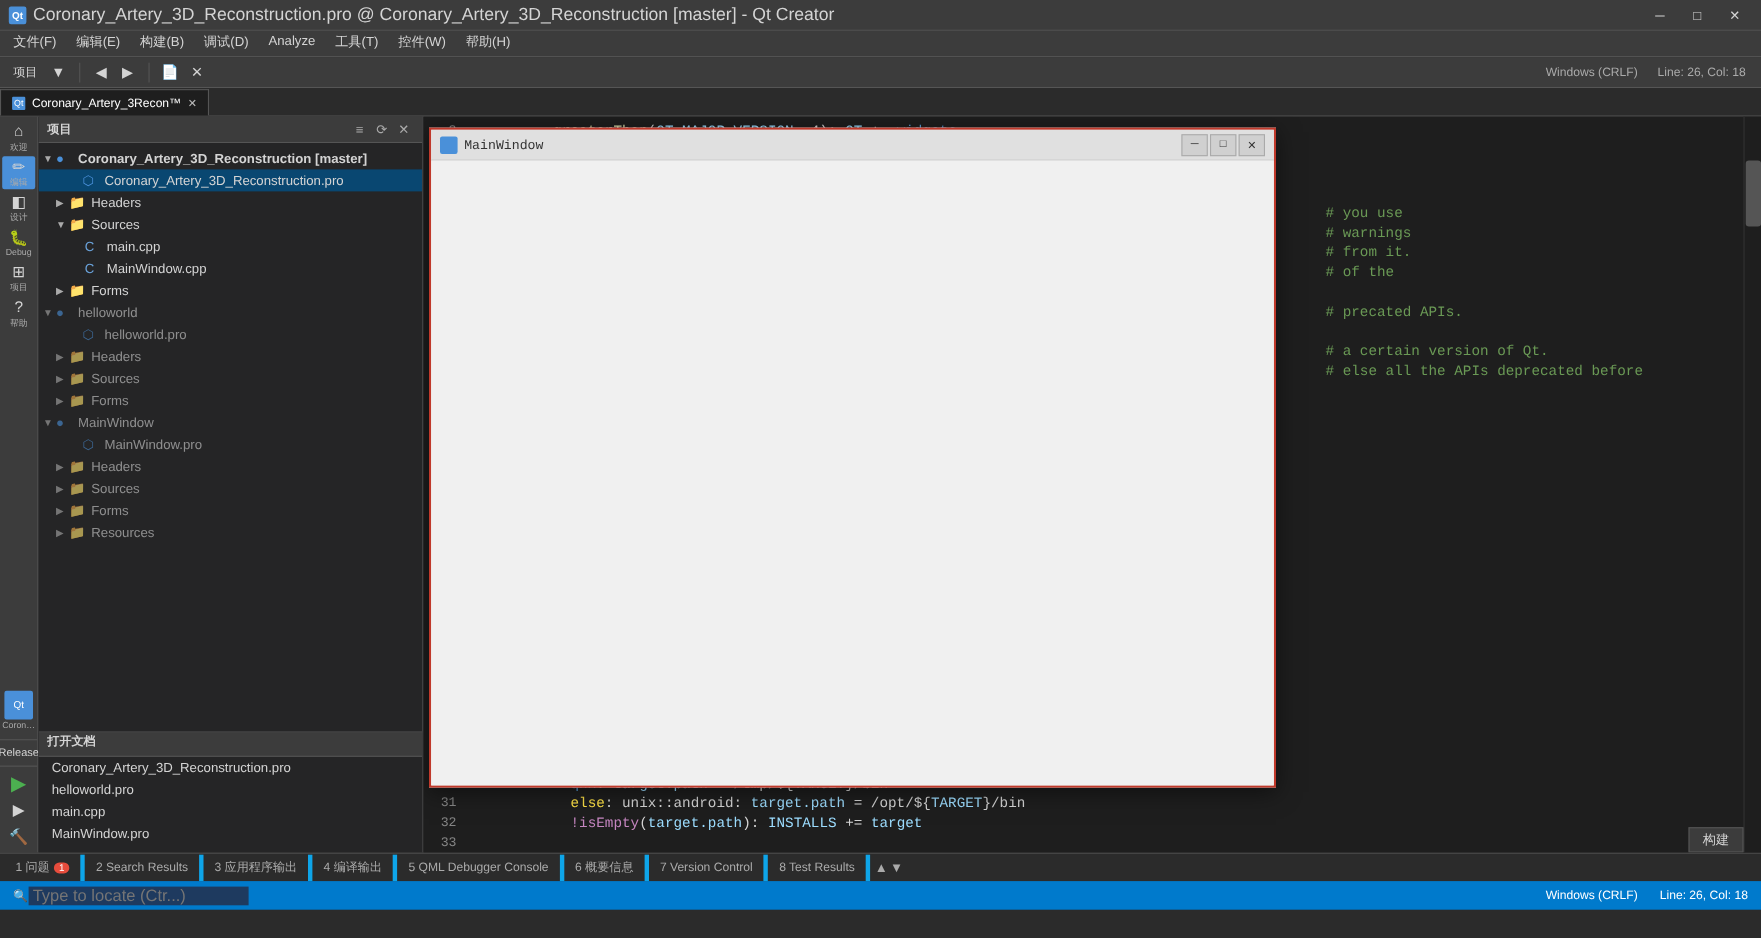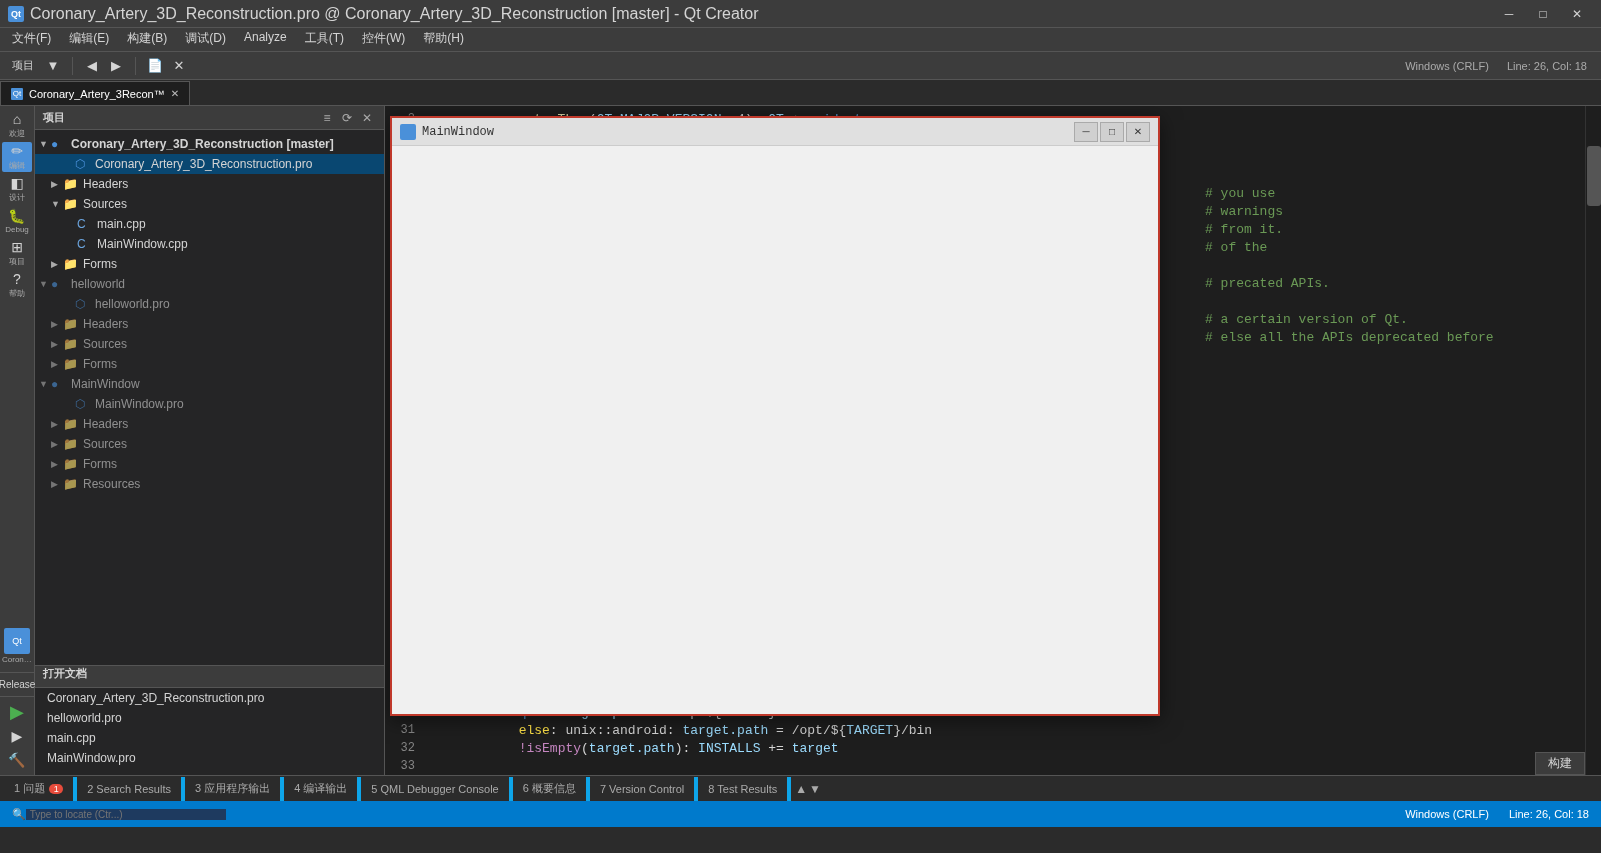--- a/index.html
+++ b/index.html
@@ -793,21 +793,21 @@
   <div style="margin-left:4px;display:flex;align-items:center;gap:2px;">
     <button style="background:transparent;border:none;color:#aaa;cursor:pointer;font-size:12px;">▲</button>
     <button style="background:transparent;border:none;color:#aaa;cursor:pointer;font-size:12px;">▼</button>
   </div>
 </div>
 
 <div class="status-bar">
   <div class="status-left">
     <div class="status-item">
       <span>🔍</span>
-      <input type="text" style="background: rgb(30, 58, 95); border: none; color: white; font-size: 10px; width: 200px; outline: none; padding: 0px 4px;" placeholder="Type to locate (Ctr...)">
+      <input type="text" style="background: rgb(30, 58, 95); border: none; color: white; font-size: 15px; width: 200px; outline: none; padding: 0px 4px;" placeholder="Type to locate (Ctr...)">
     </div>
   </div>
   <div class="status-right">
     <div class="status-item">
       <span>Windows (CRLF)</span>
     </div>
     <div class="status-item">
       <span>Line: 26, Col: 18</span>
     </div>
   </div>

